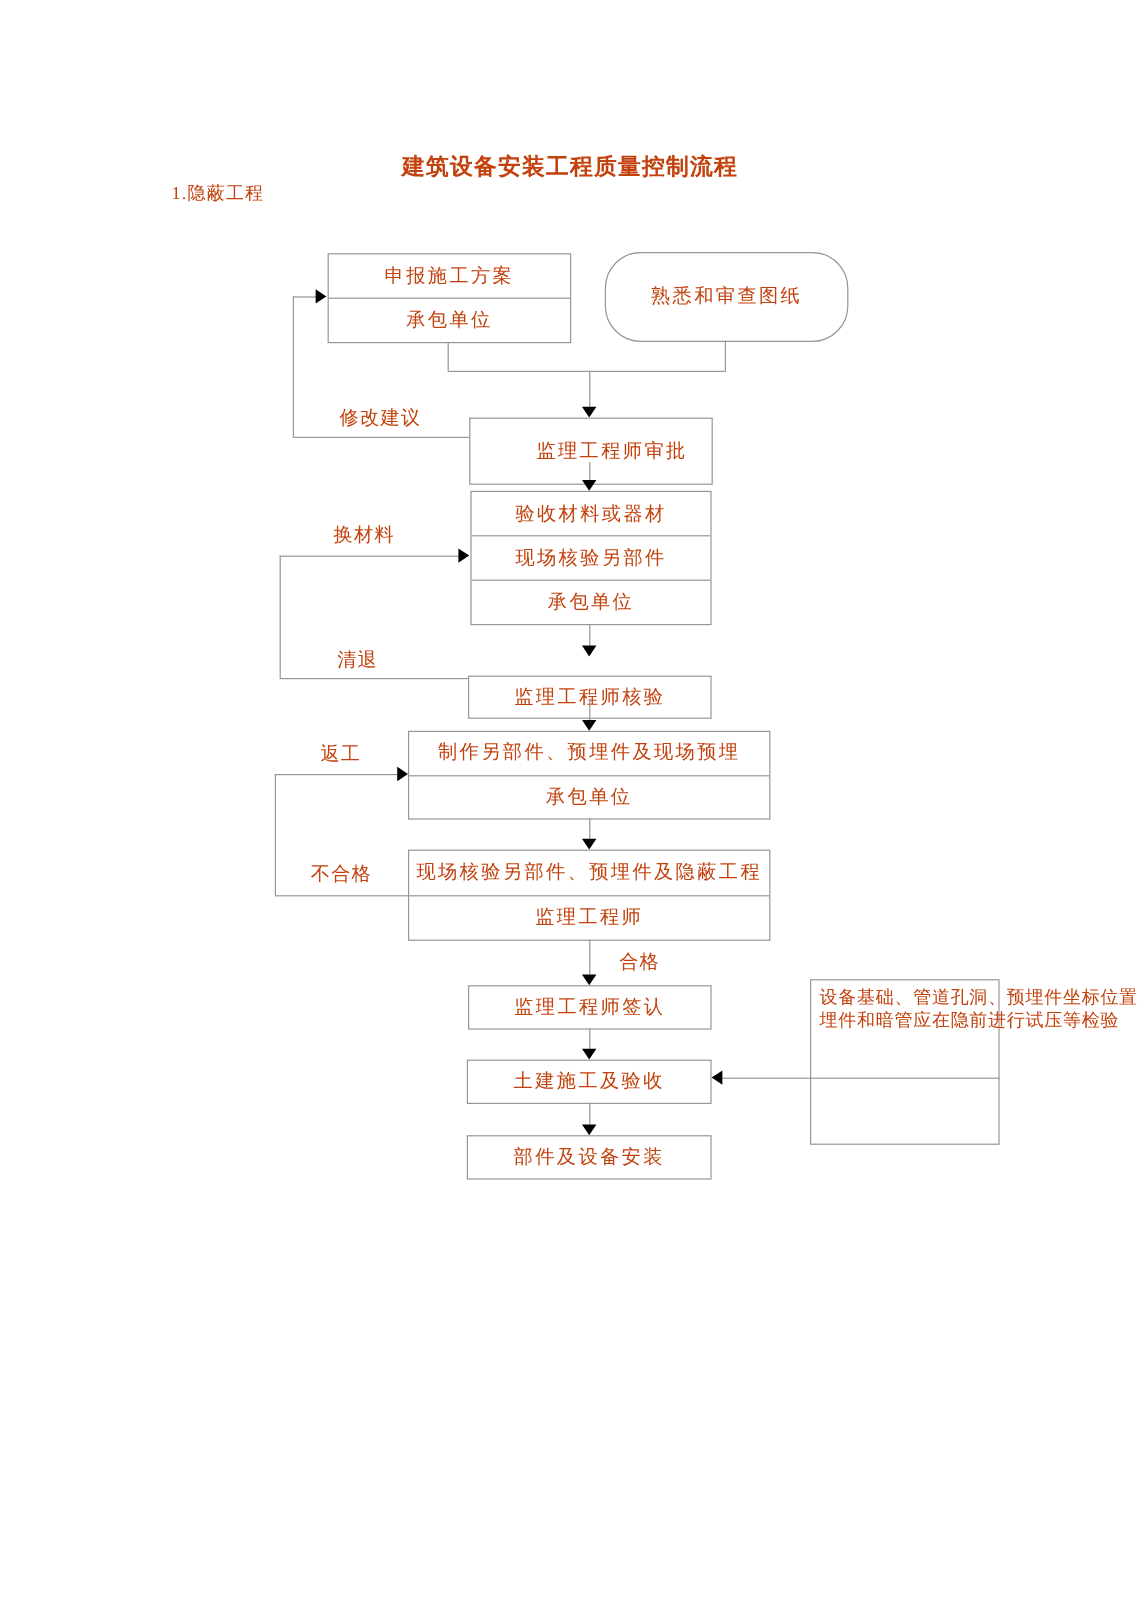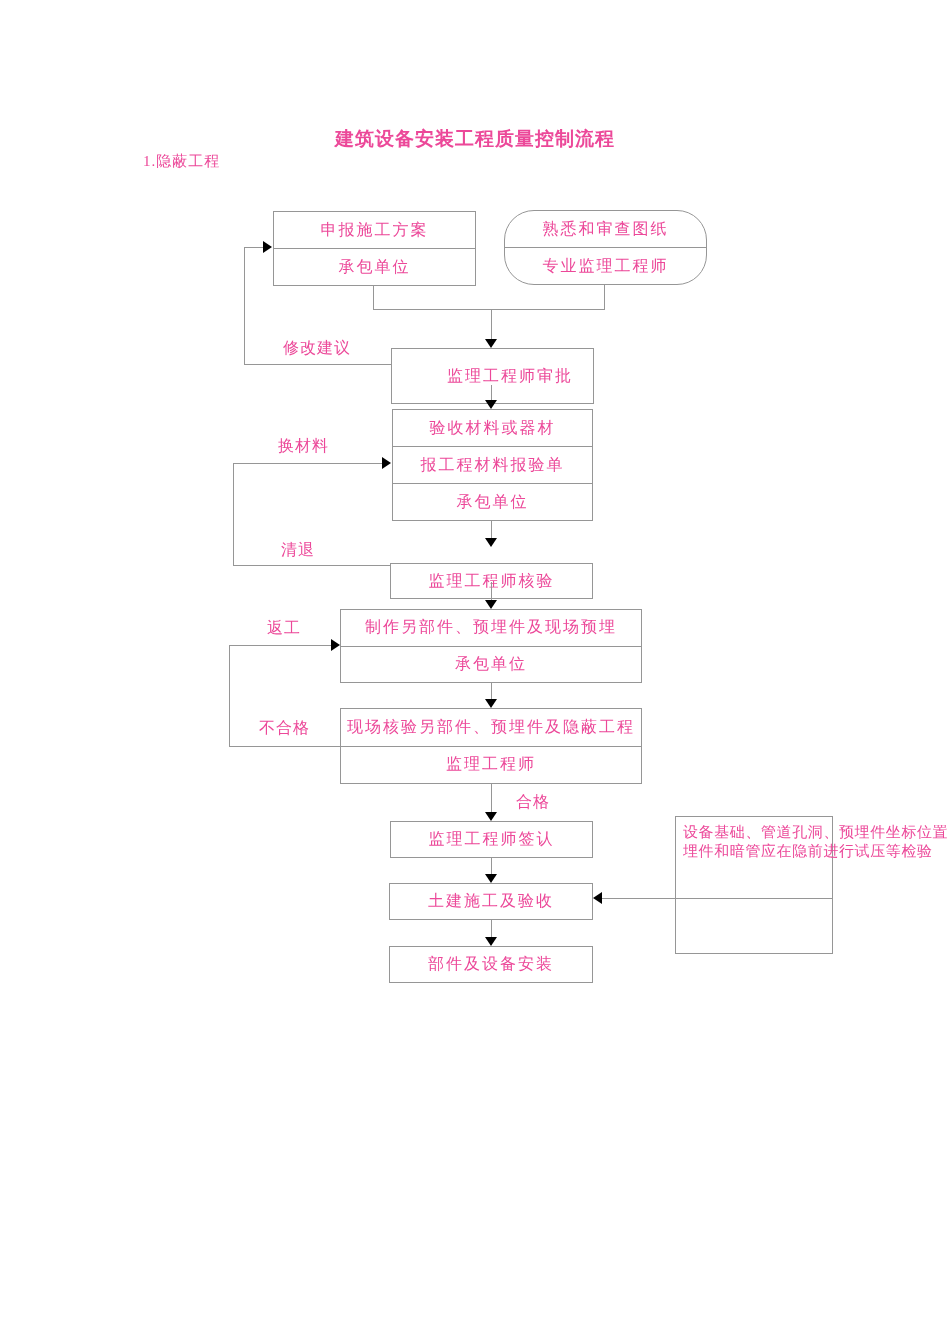--- a/index.html
+++ b/index.html
@@ -3,21 +3,21 @@
 <meta charset="utf-8">
 <style>
   html,body{margin:0;padding:0;background:#e8e8e8;}
   .page{
     position:relative;
     width:950px;height:1344px;
     margin:0 auto;
     background:#ffffff;
     overflow:hidden;
     font-family:"Liberation Serif","DejaVu Serif",serif;
-    color:#ec4899;
+    color:#c2410c;
   }
   .doc-title{
     position:absolute;left:0;top:126px;width:950px;
     text-align:center;font-size:19px;font-weight:bold;
     letter-spacing:1px;white-space:nowrap;
     font-family:"Liberation Sans","DejaVu Sans",sans-serif;
   }
   .section-label{
     position:absolute;left:143px;top:152px;
     font-size:15px;letter-spacing:1px;white-space:nowrap;
@@ -77,30 +77,29 @@
   <div class="doc-title">建筑设备安装工程质量控制流程</div>
   <div class="section-label">1.隐蔽工程</div>
 
   <div class="box box-a">
     <div class="row">申报施工方案</div>
     <div class="row">承包单位</div>
   </div>
 
   <div class="box box-b">
     <div class="row">熟悉和审查图纸</div>
-    <div class="row">专业监理工程师</div>
   </div>
 
   <div class="box box-c">
     <div class="row">监理工程师审批</div>
   </div>
 
   <div class="box box-d">
     <div class="row">验收材料或器材</div>
-    <div class="row">报工程材料报验单</div>
+    <div class="row">现场核验另部件</div>
     <div class="row">承包单位</div>
   </div>
 
   <div class="box box-e">
     <div class="row">监理工程师核验</div>
   </div>
 
   <div class="box box-f">
     <div class="row">制作另部件、预埋件及现场预埋</div>
     <div class="row">承包单位</div>

